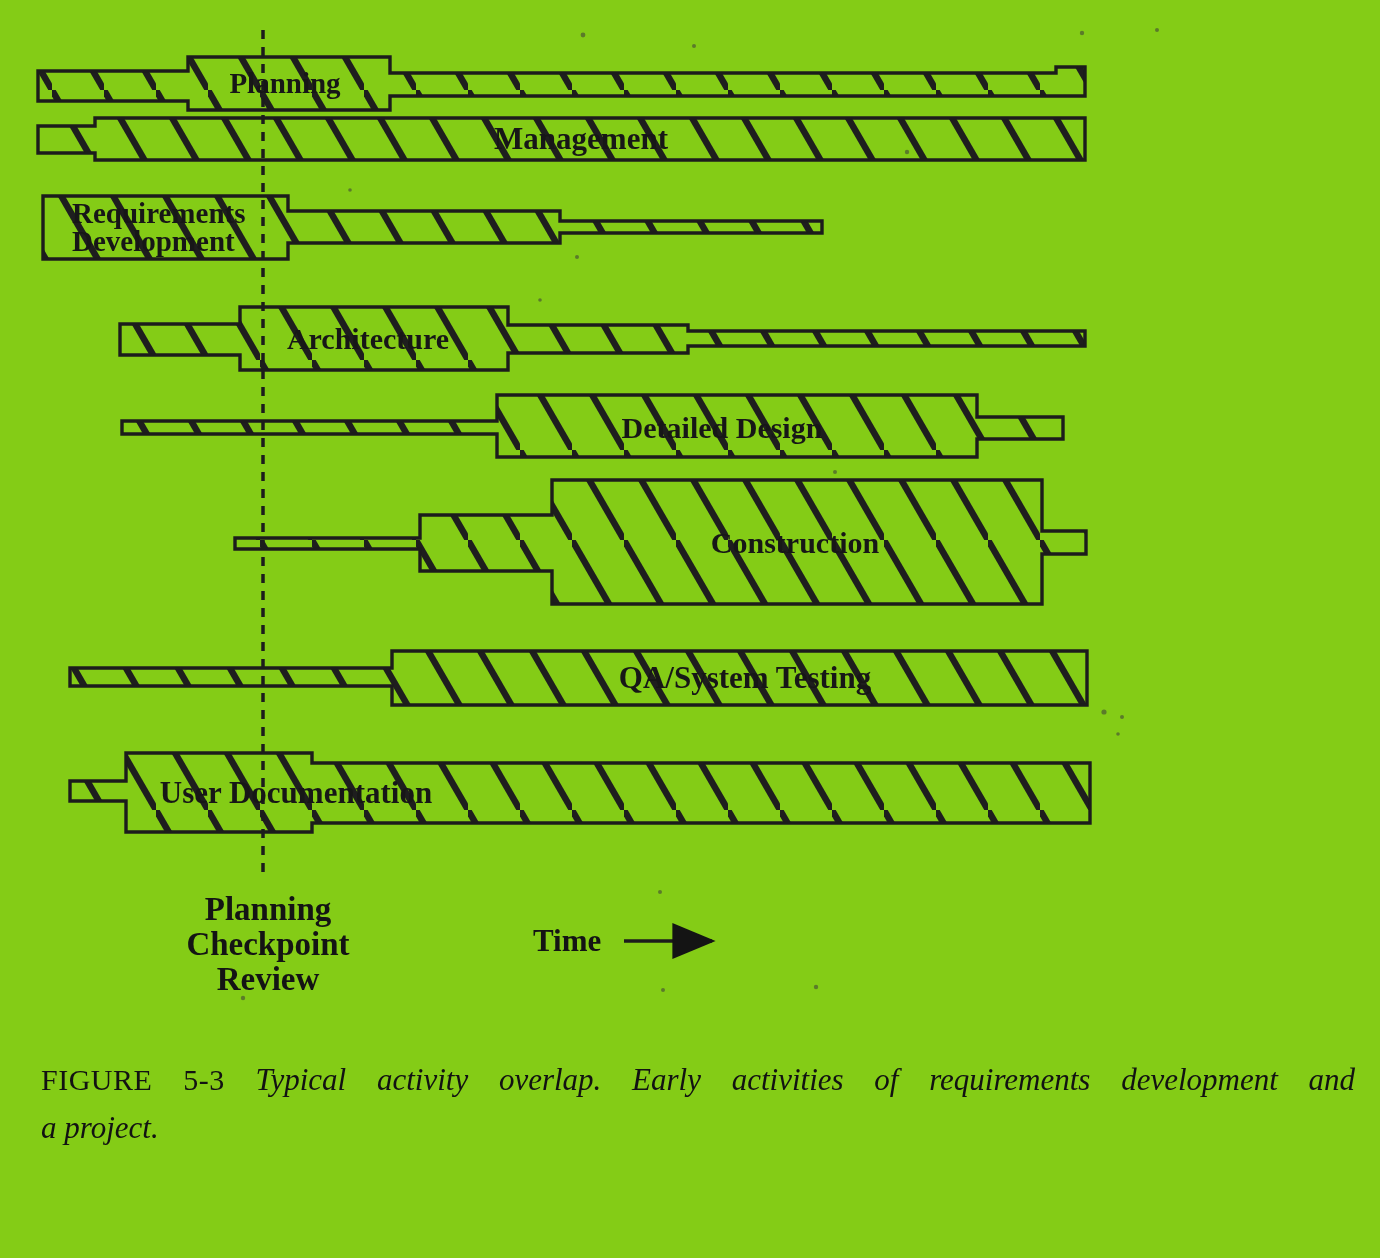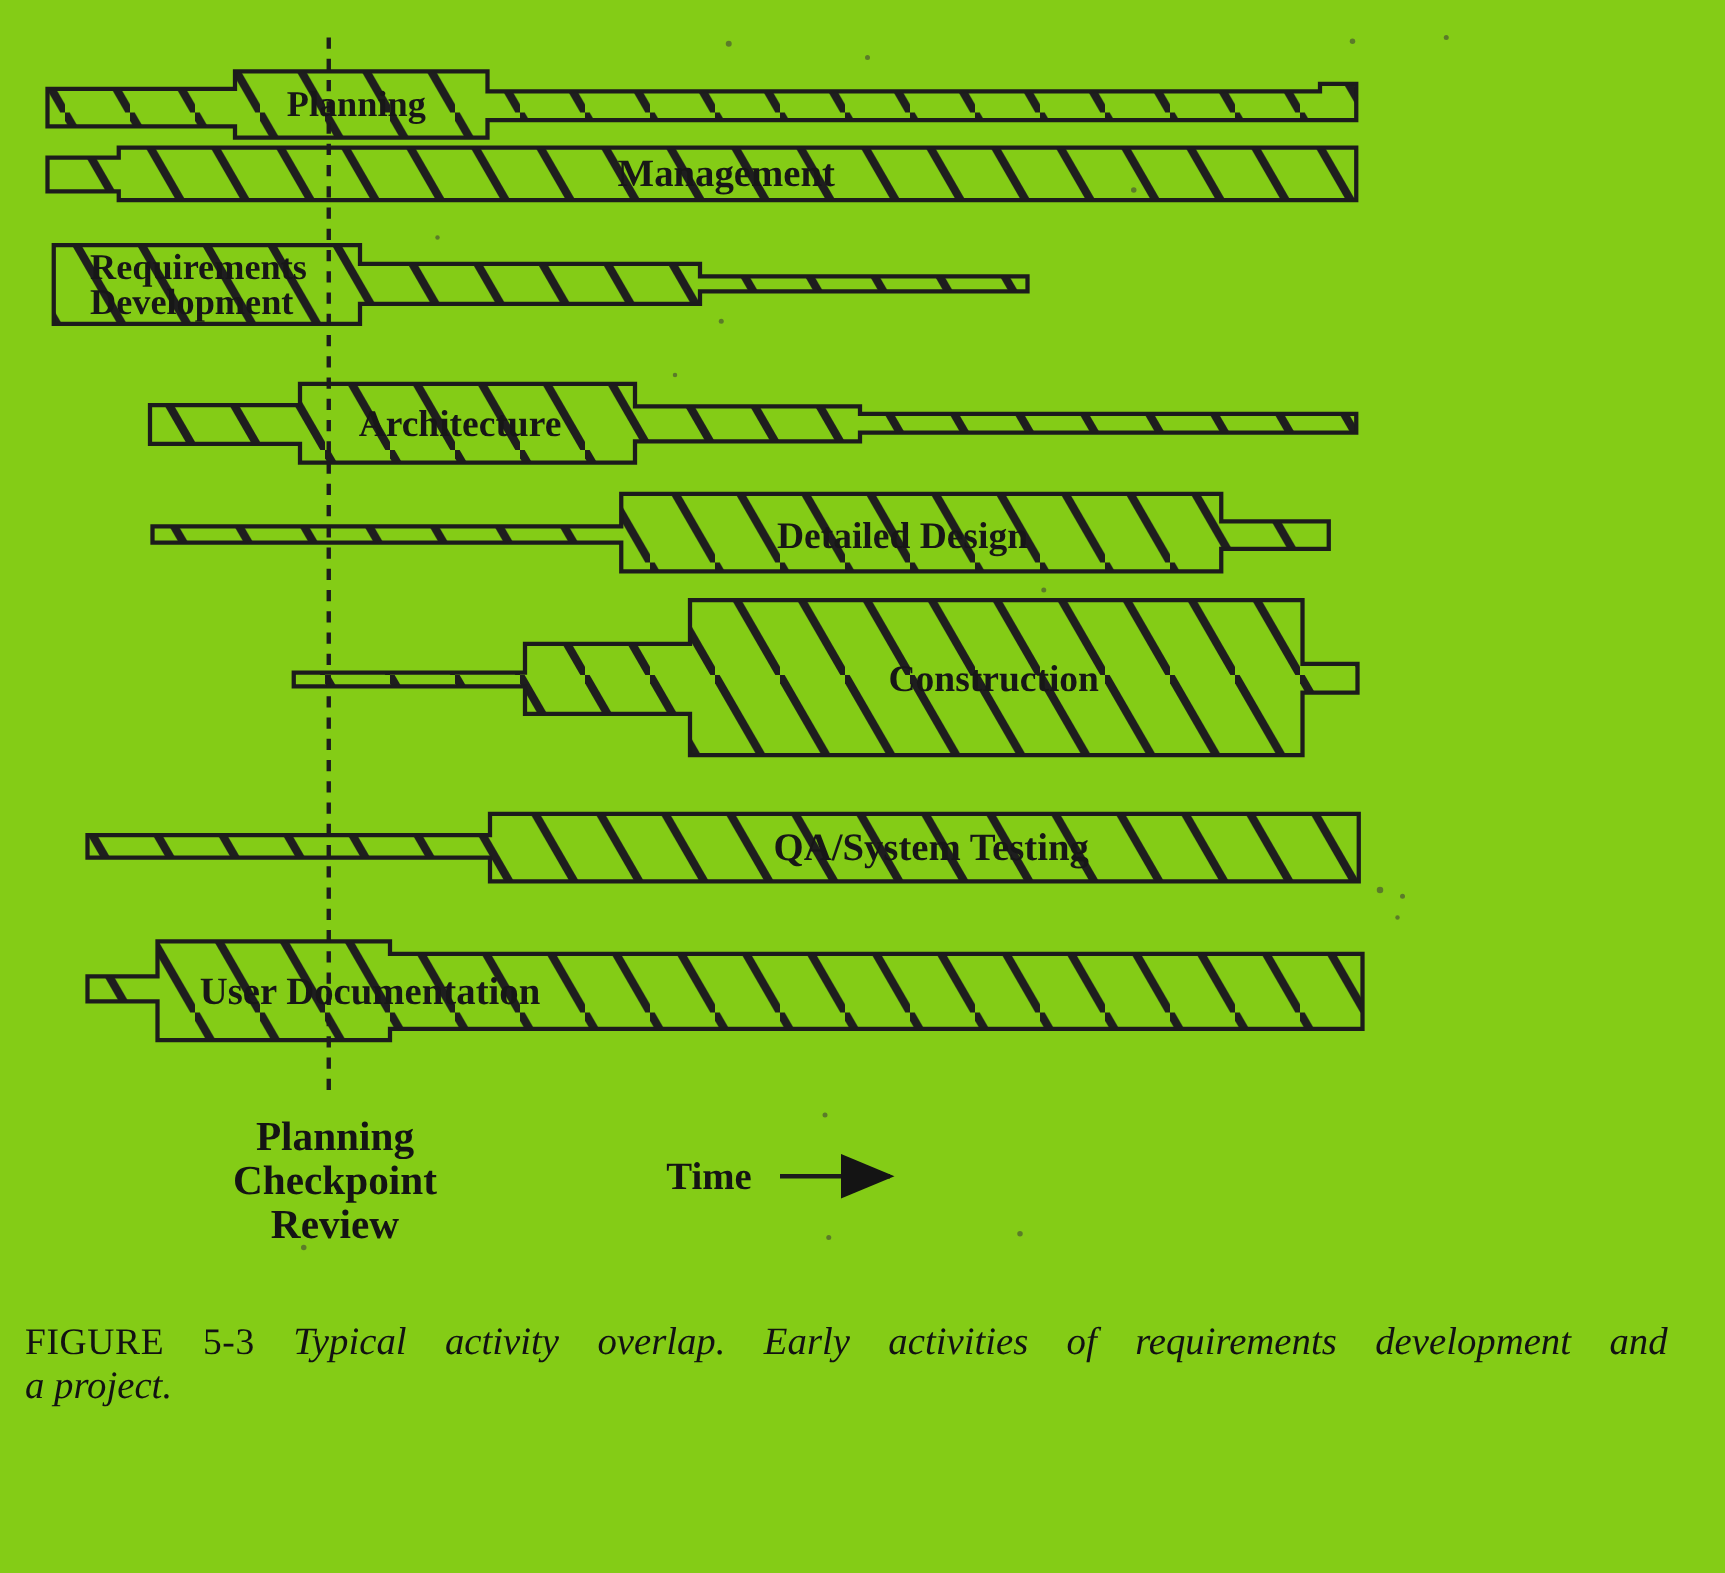--- a/index.html
+++ b/index.html
@@ -16,22 +16,22 @@
     font-weight:bold;
     fill:#171717;
   }
   .annot-label{
     font-family:"Liberation Serif", serif;
     font-weight:bold;
     fill:#141414;
   }
   .caption{
     position:absolute;
-    left:20px;top:1056px;width:1314px;
-    font-size:31px;line-height:34px;
+    left:41px;top:1056px;width:1314px;
+    font-size:31px;line-height:48px;
     color:#121212;
   }
   .cap-line{
     text-align:justify;
     text-align-last:justify;
   }
   .cap-line.last{
     text-align-last:left;
   }
   .cap-ital{font-style:italic;}

